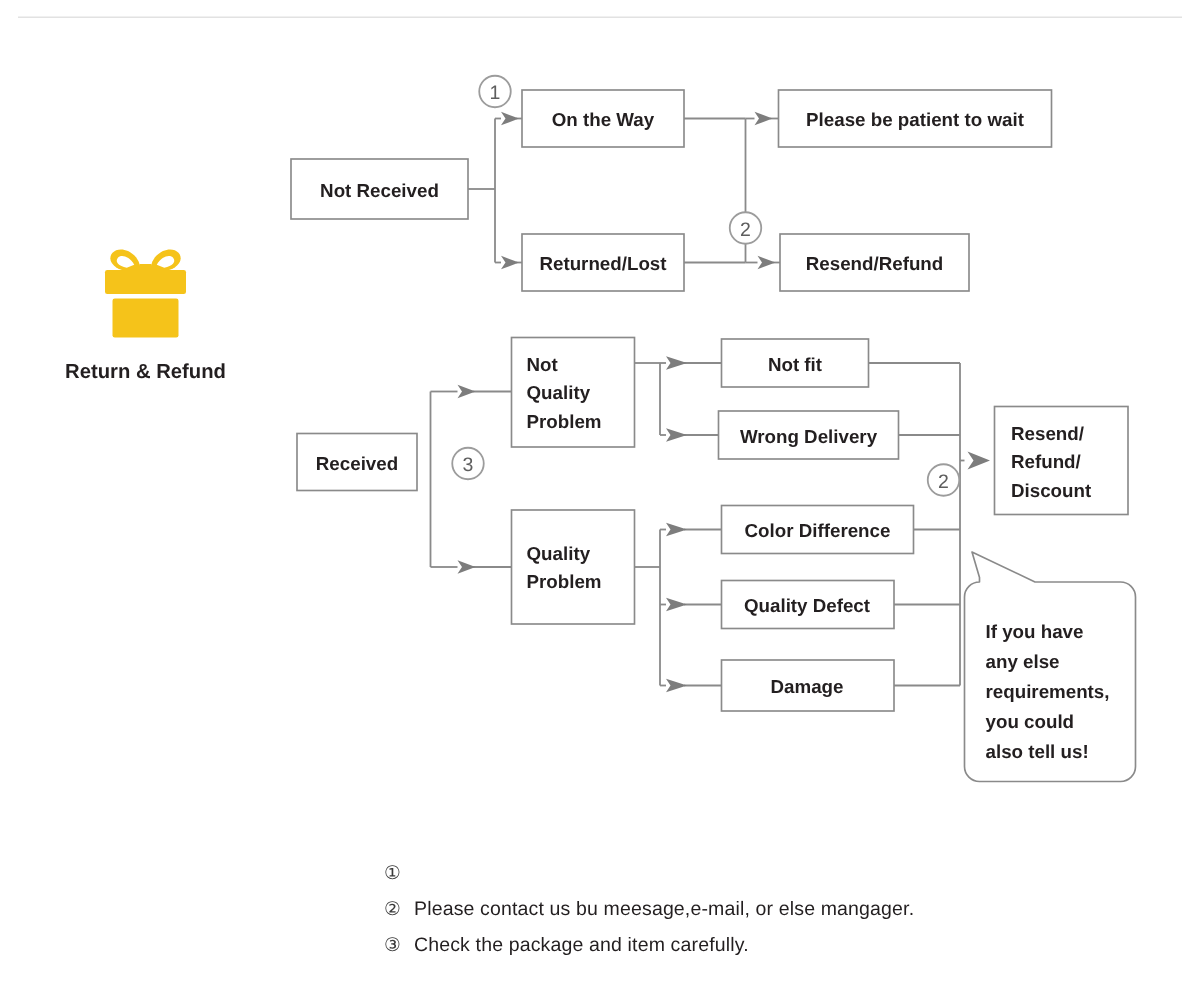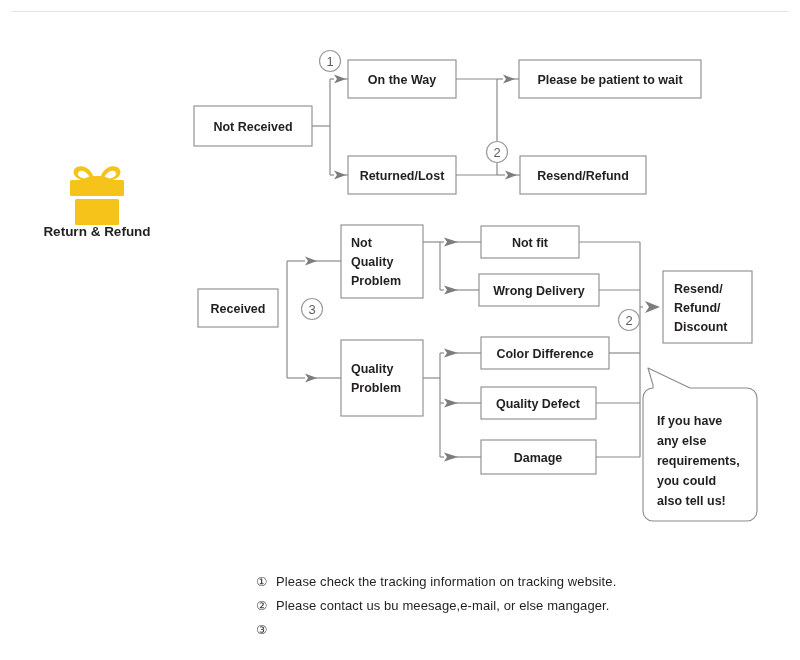--- a/index.html
+++ b/index.html
@@ -136,21 +136,21 @@
       <path d="M42.5 20.5 C46 14.5, 51.5 13.5, 53.5 16 C55.5 18.5, 53 21.5, 47.5 22.5 Z" fill="#ffffff"></path>
 
       <rect x="8" y="24" width="54" height="16" rx="1.5"></rect>
 
       <rect x="31" y="20" width="8" height="6"></rect>
 
       <rect x="13" y="43" width="44" height="26" rx="1.5"></rect>
     </g>
   </svg>
 
-  <div class="gift-caption" style="left:18px; top:224px; width:158px;text-align:center;">Return &amp; Refund</div>
+  <div class="gift-caption" style="left:18px; top:240px; width:158px;text-align:center;">Return &amp; Refund</div>
 
   <svg class="flow" viewBox="0 0 800 660">
 
     <g>
       <path class="conn" d="M312 126 L330 126"></path>
       <path class="conn" d="M330 79 L330 175"></path>
       <path class="conn" d="M330 79 L334 79"></path>
       <path class="conn" d="M330 175 L334 175"></path>
       <path class="conn" d="M344 79 L348 79"></path>
       <path class="conn" d="M344 175 L348 175"></path>
@@ -325,24 +325,24 @@
     </g>
     <g>
       <circle class="numcircle" cx="629" cy="320" r="10.5"></circle>
       <text class="numtext" x="629" y="320.5">2</text>
     </g>
   </svg>
 
   <div class="notes">
     <div class="note-row">
       <span class="note-marker">①</span>
-      <span class="note-text">Please check the tracking information on tracking website.</span>
     </div>
     <div class="note-row">
       <span class="note-marker">②</span>
       <span class="note-text">Please contact us bu meesage,e-mail, or else mangager.</span>
     </div>
     <div class="note-row">
       <span class="note-marker">③</span>
+      <span class="note-text">Check the package and item carefully.</span>
     </div>
   </div>
 
 </div>
 
 </body></html>

